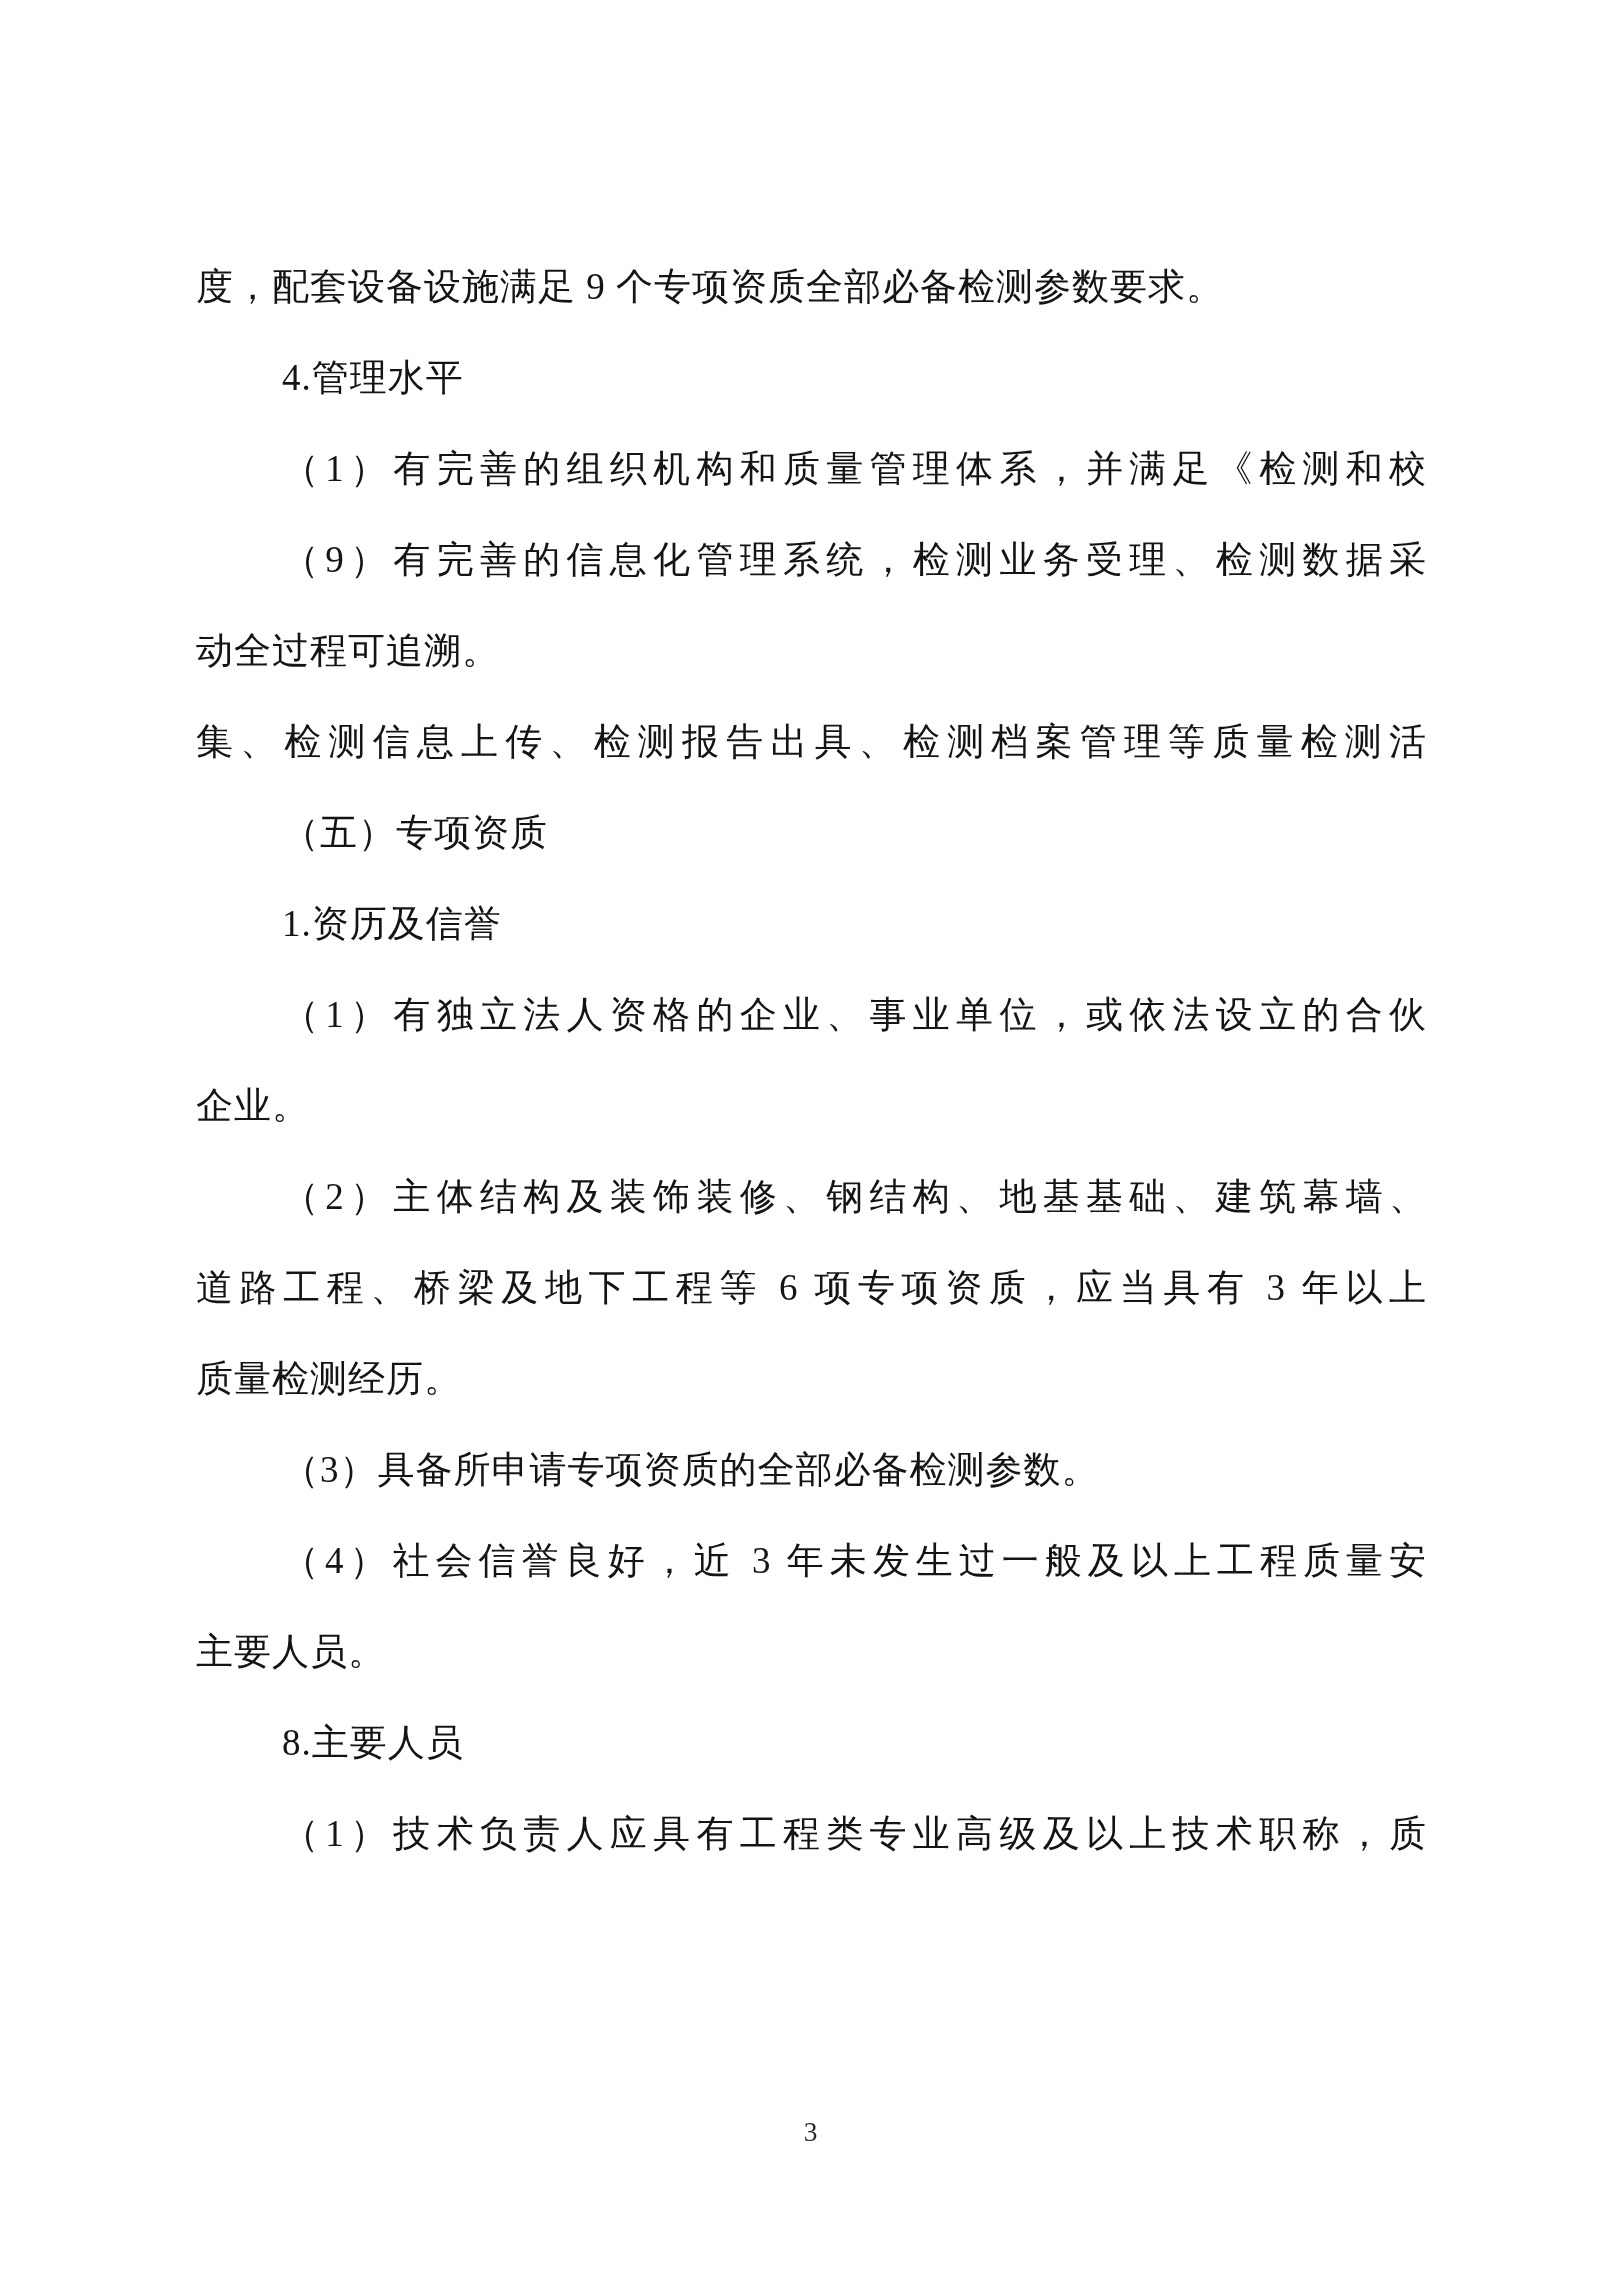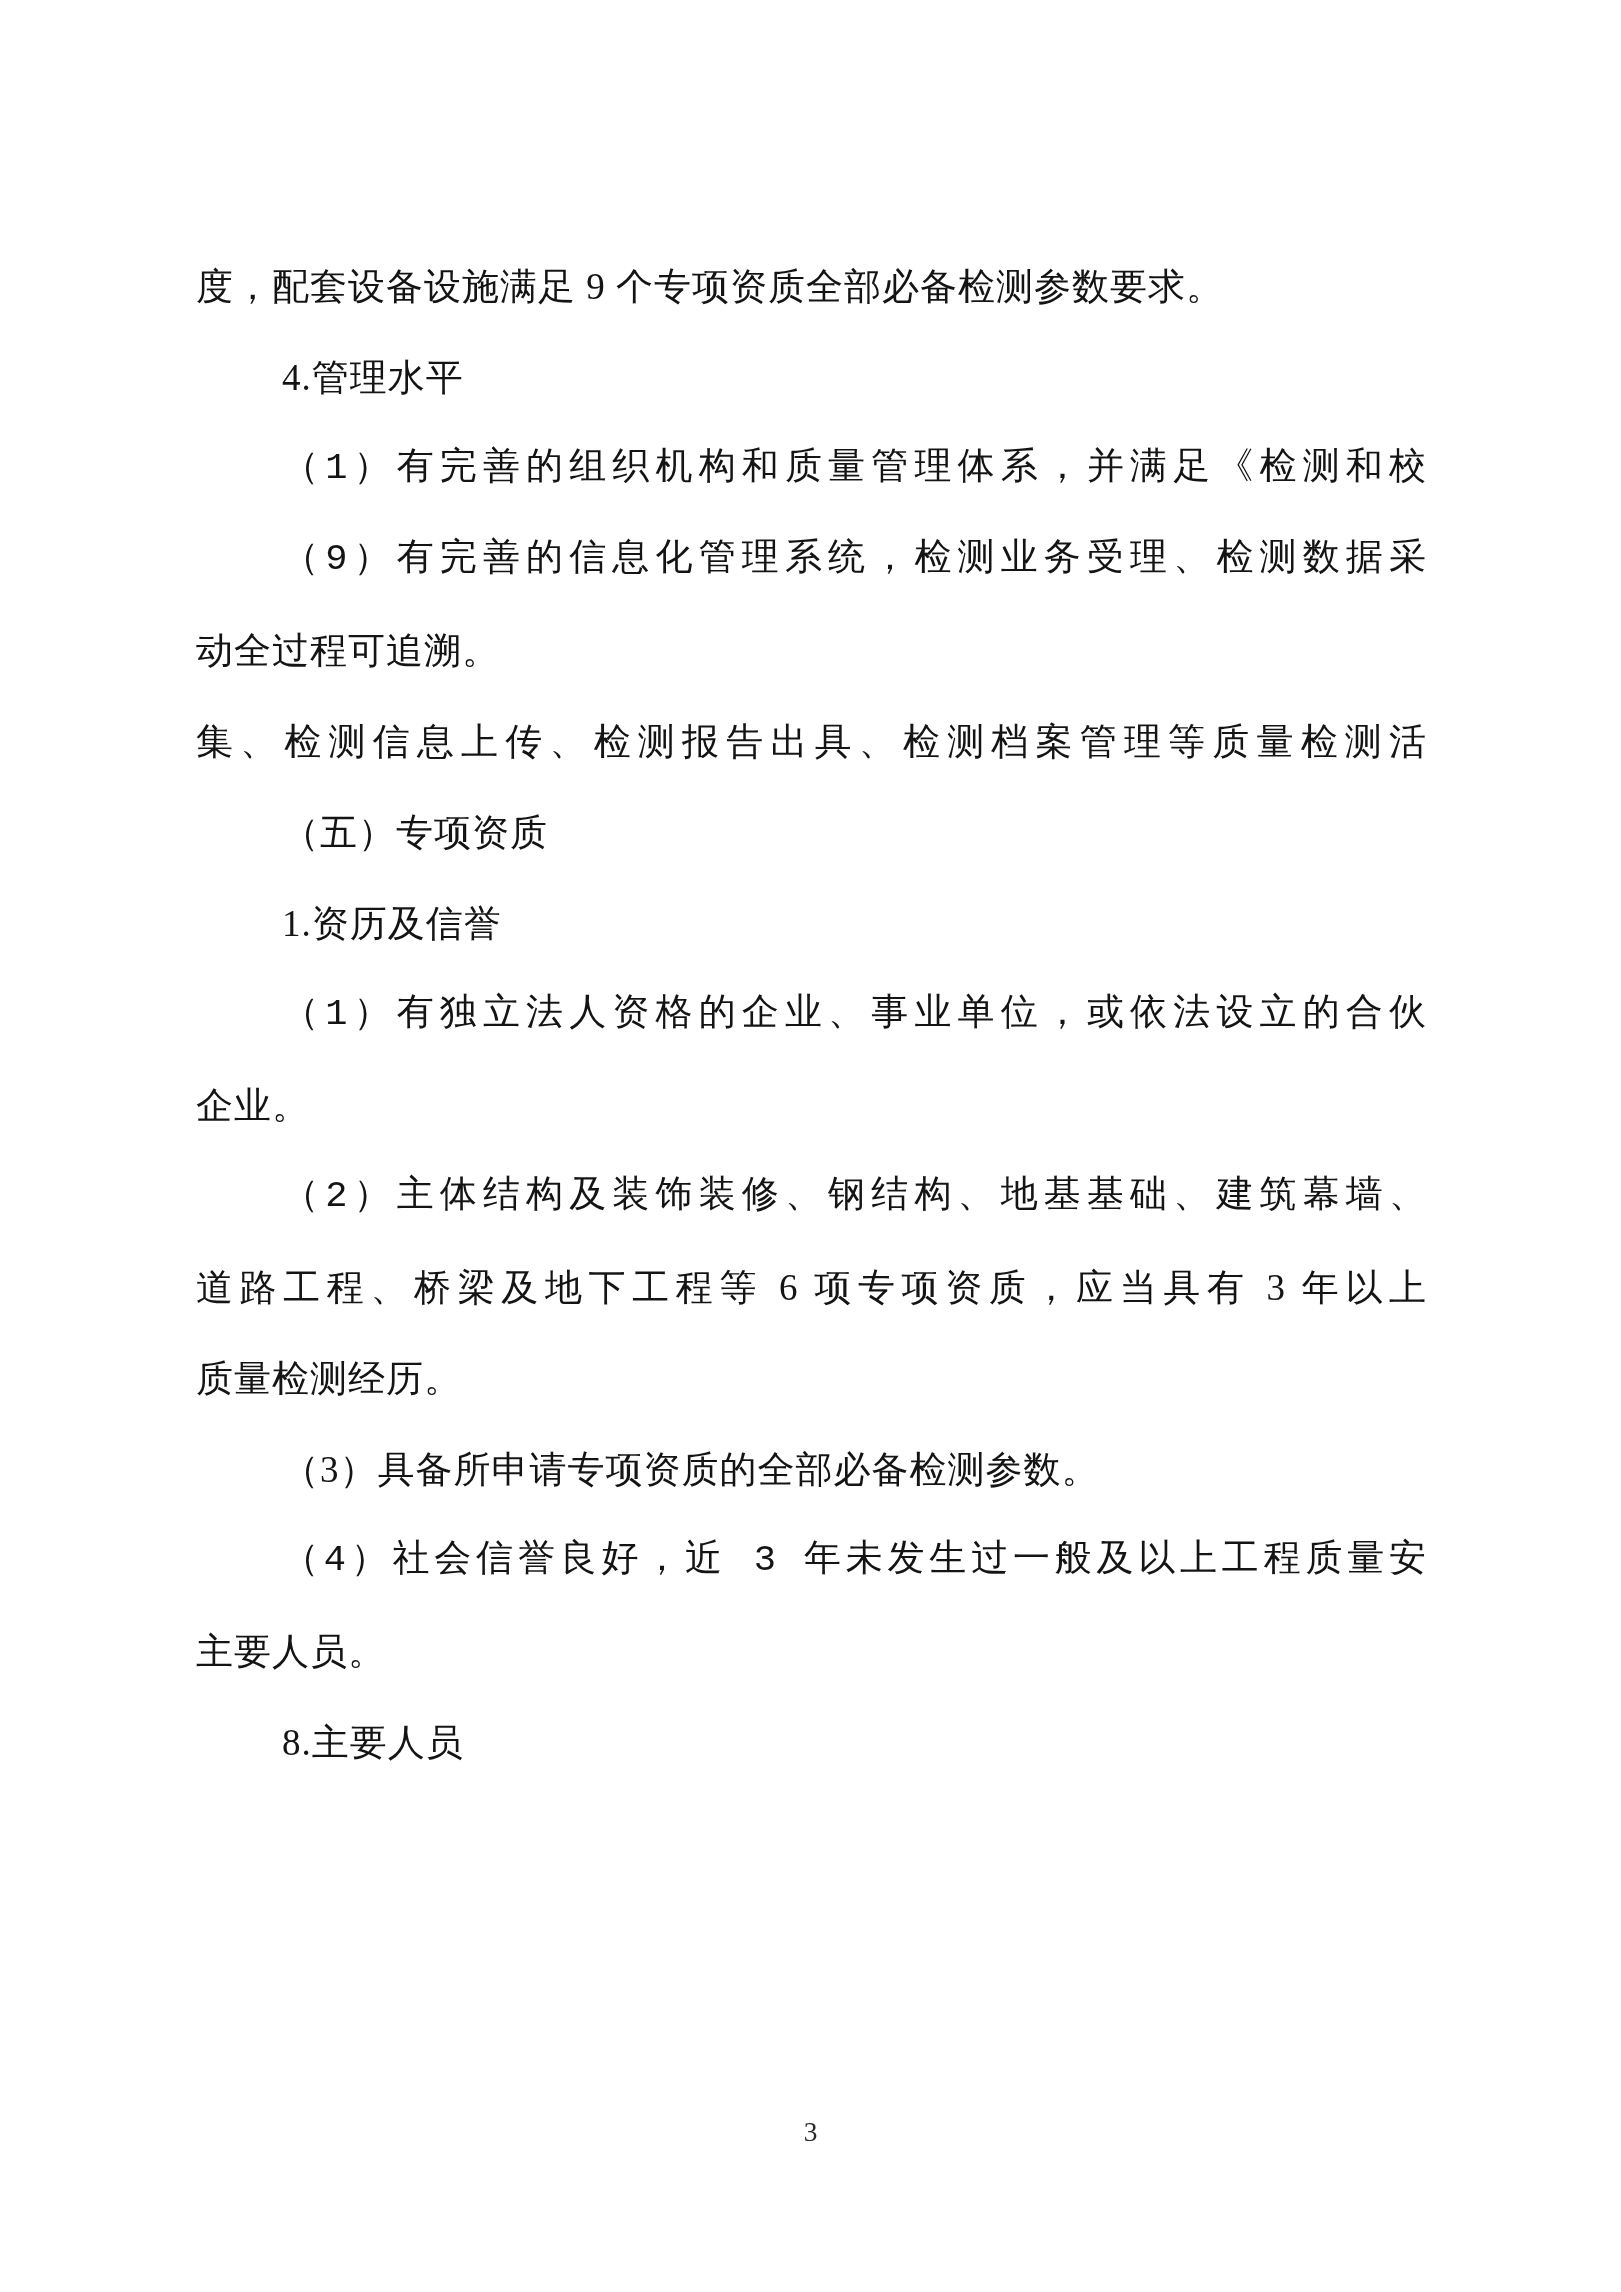--- a/index.html
+++ b/index.html
@@ -35,21 +35,20 @@
     white-space: normal;
     text-align: justify;
     text-align-last: justify;
   }
   .line.indent {
     padding-left: 86px;
   }
   .line.justify.indent {
     padding-left: 0;
     text-indent: 86px;
-    font-family: Liberation Mono, monospace;
   }
   .page-number {
     position: absolute;
     left: 0;
     top: 2113px;
     width: 100%;
     text-align: center;
     font-size: 27.4px;
     line-height: 39px;
     color: #2a2a2a;
@@ -71,16 +70,17 @@
       <div class="line indent">1.资历及信誉</div>
       <div class="line indent justify">（1）有独立法人资格的企业、事业单位，或依法设立的合伙</div>
       <div class="line">企业。</div>
       <div class="line indent justify">（2）主体结构及装饰装修、钢结构、地基基础、建筑幕墙、</div>
       <div class="line justify">道路工程、桥梁及地下工程等 6 项专项资质，应当具有 3 年以上</div>
       <div class="line">质量检测经历。</div>
       <div class="line indent">（3）具备所申请专项资质的全部必备检测参数。</div>
       <div class="line indent justify">（4）社会信誉良好，近 3 年未发生过一般及以上工程质量安</div>
       <div class="line">主要人员。</div>
       <div class="line indent">8.主要人员</div>
+      <div class="line indent justify">（1）技术负责人应具有工程类专业高级及以上技术职称，质</div>
     </main>
   <footer class="page-number">3</footer>
 </div>
 
 
 </body></html>

